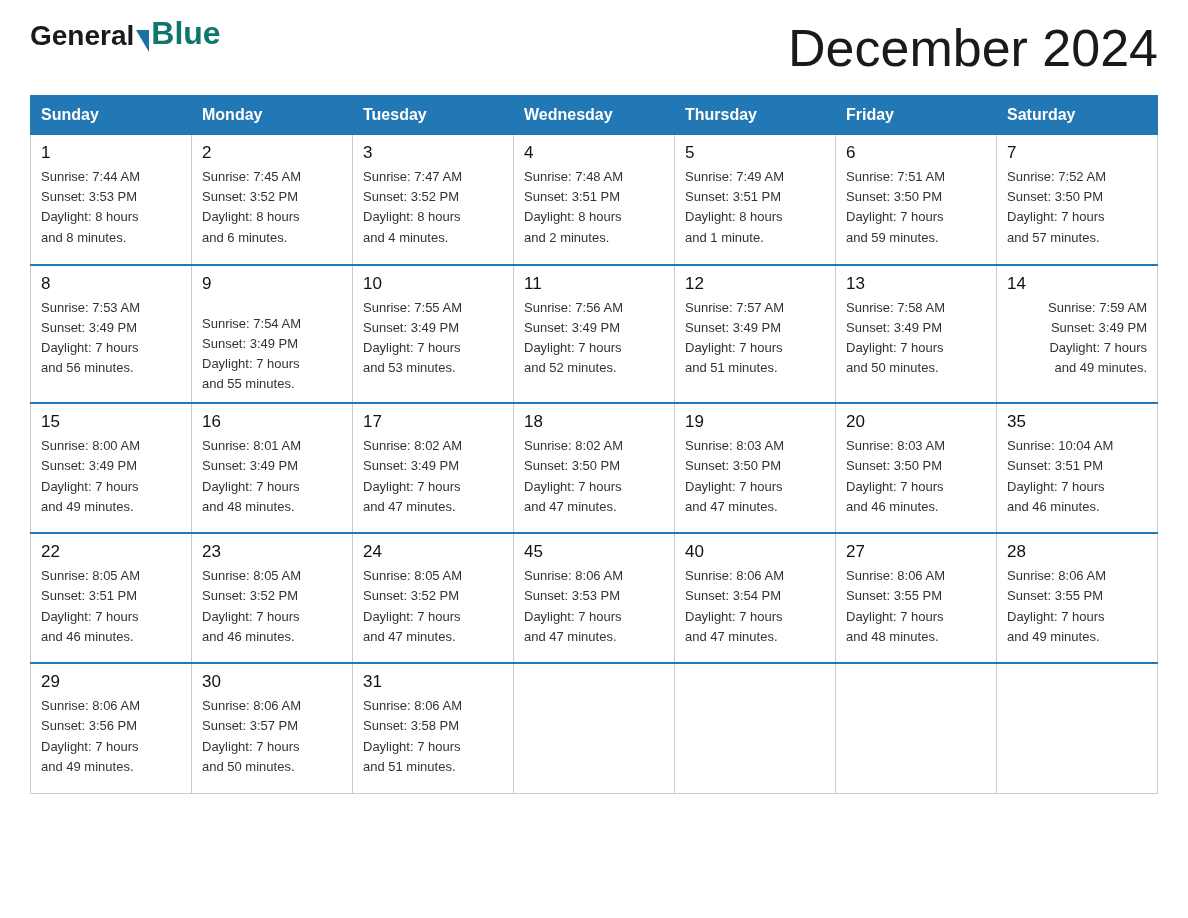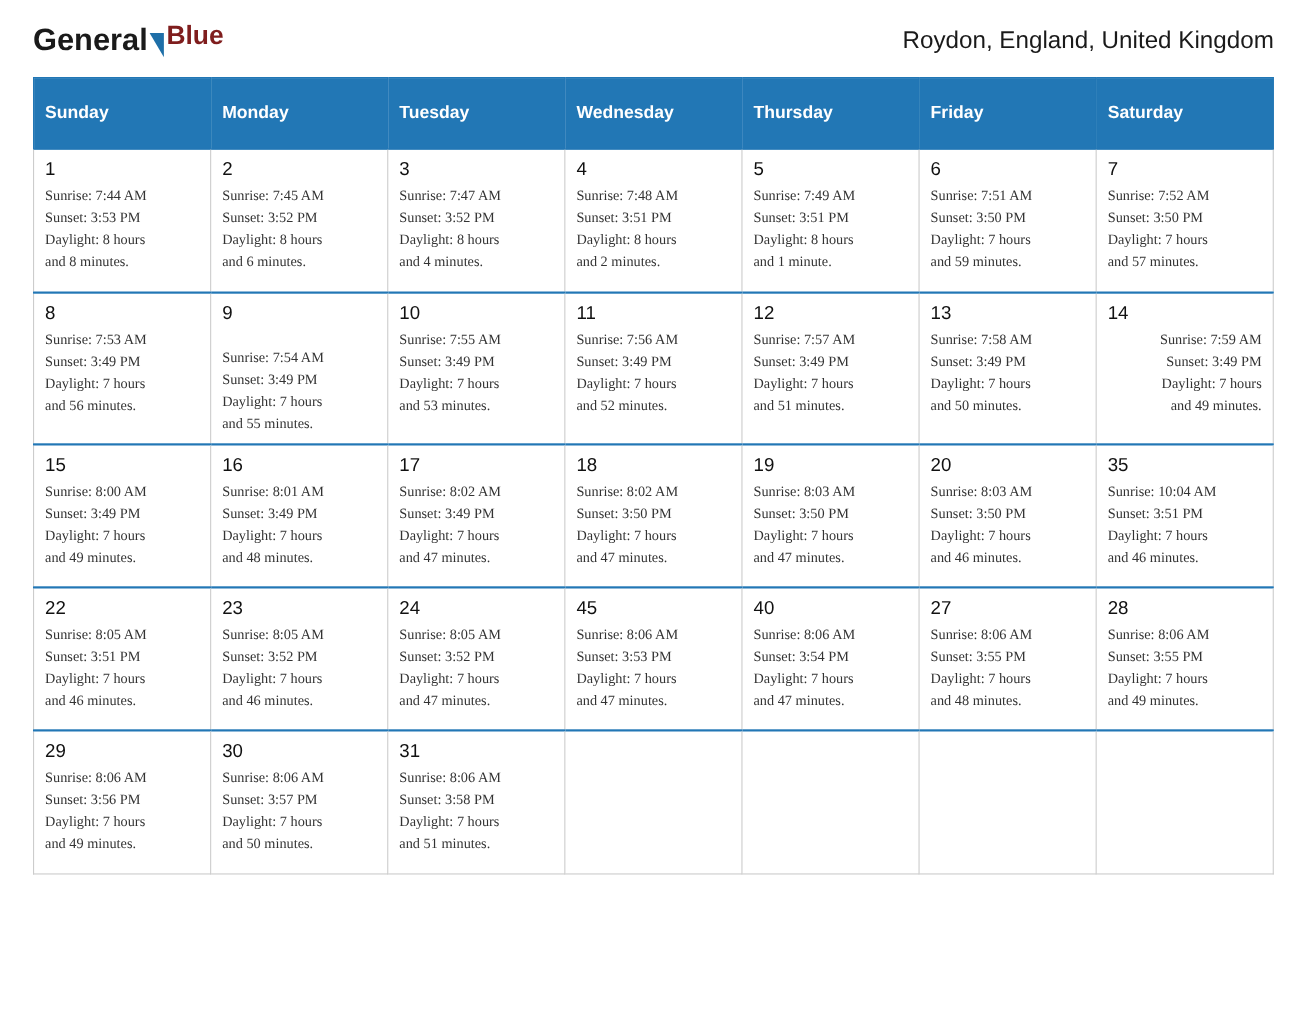--- a/index.html
+++ b/index.html
@@ -42,21 +42,21 @@
     .calendar-table {
       width: 100%;
       border-collapse: collapse;
       border: 1px solid #bbb;
     }
     .calendar-table th {
       background-color: #2277b5;
       color: #fff;
       font-size: 16px;
       font-weight: bold;
-      padding: 23px 10px;
+      padding: 10px 10px;
       text-align: left;
       border: 1px solid #2277b5;
     }
     .calendar-table td {
       vertical-align: top;
       padding: 8px 10px;
       border: 1px solid #ccc;
       font-size: 13.5px;
       color: #222;
       width: 14.28%;
@@ -66,42 +66,41 @@
     .day-number {
       font-size: 17px;
       font-weight: normal;
       color: #111;
       margin-bottom: 4px;
     }
     .day-info {
       font-size: 13px;
       color: #333;
       line-height: 1.55;
-      font-family: Liberation Serif, serif;
     }
     .empty-cell {
       background: #fff;
     }
     .row-border-top td {
       border-top: 2px solid #2277b5;
     }
   </style>
 </head>
 <body>
 
 <div class="header">
   <div class="logo-wrapper">
     <div class="logo-row1">
       <span style="font-size:28px;font-weight:bold;color:#1a1a1a;font-family:Arial,sans-serif;">General</span>
       <span style="display:inline-block;width:0;height:0;border-left:13px solid transparent;border-bottom:0px solid;border-top:22px solid #1e6fa8;margin-left:2px;margin-bottom:0px;vertical-align:bottom;"></span>
     </div>
-    <div style="font-size:24px;font-weight:bold;color:#7f1d1d;font-family:Arial,sans-serif;margin-top:-6px;margin-left:2px;">Blue</div>
+    <div style="font-size:32px;font-weight:bold;color:#0f766e;font-family:Arial,sans-serif;margin-top:-6px;margin-left:2px;">Blue</div>
   </div>
   <div class="title-section">
-    <div class="calendar-subtitle">Roydon, England, United Kingdom</div>
+    <div class="calendar-title">December 2024</div>
   </div>
 </div>
 
 <table class="calendar-table">
   <thead>
     <tr>
     <th>Sunday</th>
         <th>Monday</th>
         <th>Tuesday</th>
         <th>Wednesday</th>

